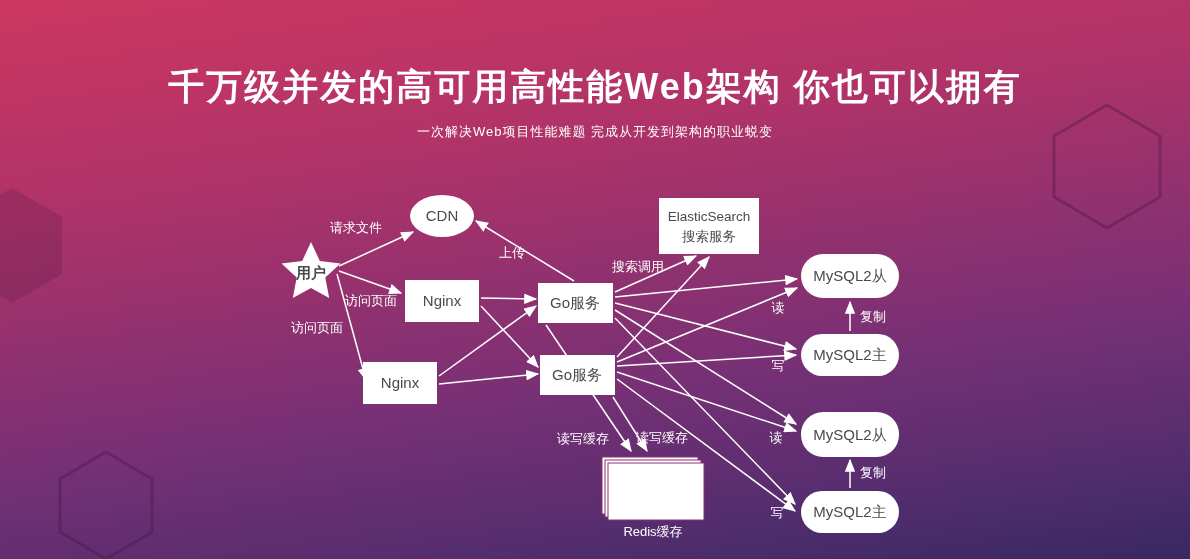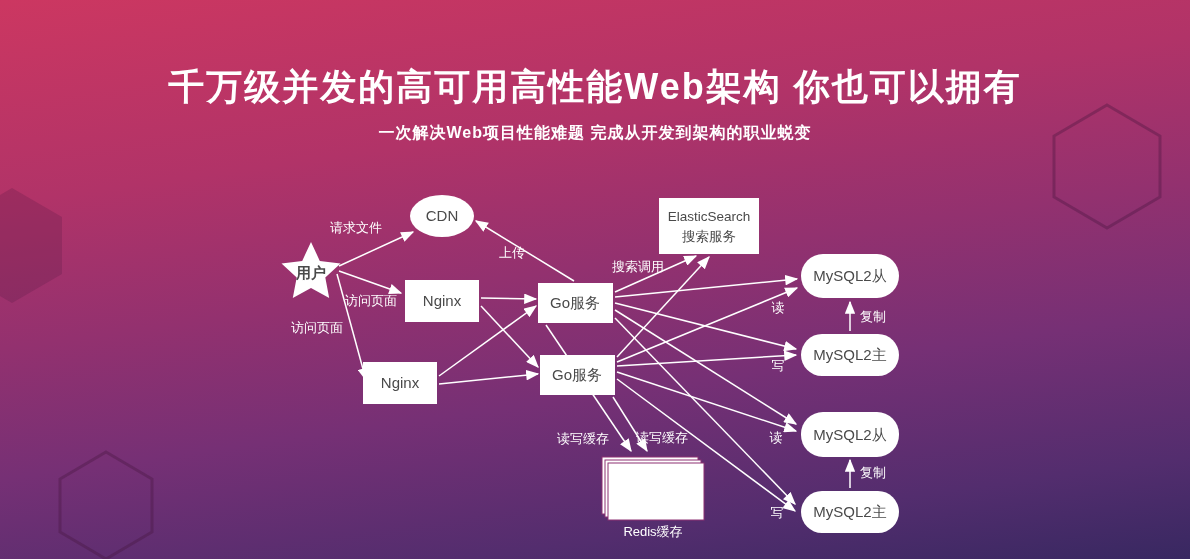--- a/index.html
+++ b/index.html
@@ -10,21 +10,21 @@
   .hero{
     position:relative;width:1190px;height:559px;
     background:linear-gradient(172deg,#cc3761 0%,#b13368 28%,#93316f 48%,#763075 66%,#532d6e 86%,#382861 100%);
   }
   .hero-text{position:absolute;top:0;left:0;width:100%;text-align:center;z-index:2;}
   .hero-text h1{
     margin:66px 0 16px 0;color:#ffffff;font-size:36px;font-weight:bold;
     letter-spacing:2px;line-height:1.15;
   }
   .hero-text p{
-    margin:14px 0 0 0;color:#ffffff;font-size:16px;font-weight:bold;letter-spacing:1px;text-align:center;
+    margin:14px 0 0 0;color:#ffffff;font-size:13px;font-weight:normal;letter-spacing:1px;text-align:center;
   }
   svg.diagram{position:absolute;top:0;left:0;width:1190px;height:559px;z-index:1;}
   svg text{font-family:"Liberation Sans","DejaVu Sans",sans-serif;}
   .node-shape{fill:#ffffff;}
   .node-label{fill:#4a4a4a;font-size:15px;text-anchor:middle;}
   .node-label-sm{fill:#4a4a4a;font-size:13.5px;text-anchor:middle;}
   .edge{stroke:#ffffff;stroke-width:1.5;fill:none;}
   .edge-label{fill:#ffffff;font-size:13px;text-anchor:middle;}
   .hex-outline{fill:none;stroke:rgba(70,20,60,0.35);stroke-width:3;}
   .hex-fill{fill:rgba(72,22,62,0.20);stroke:none;}

